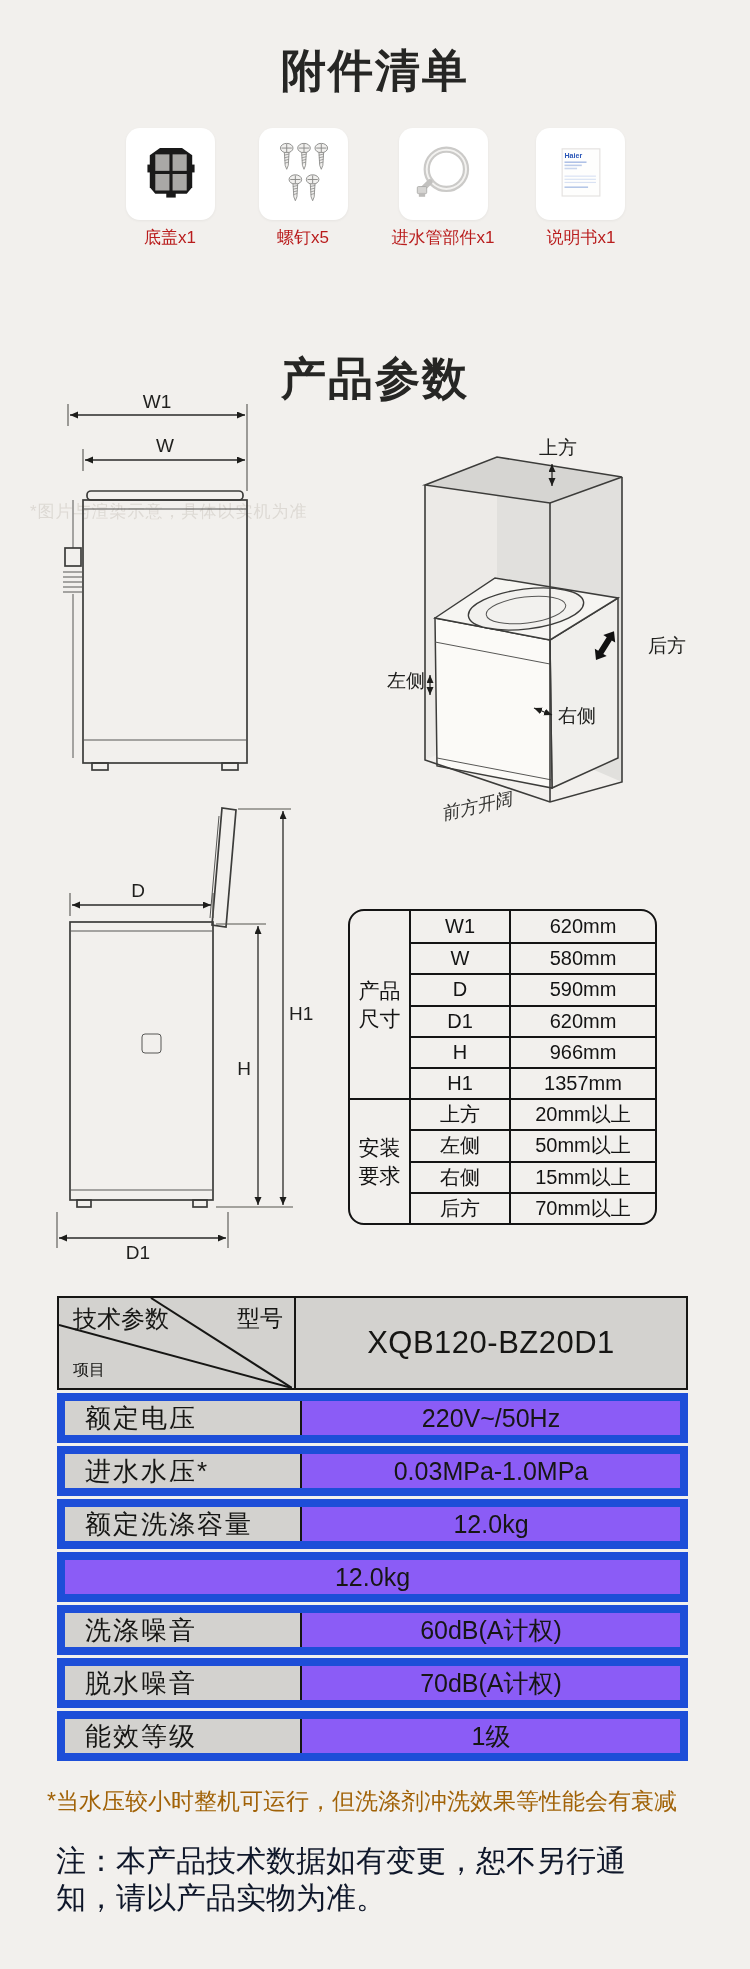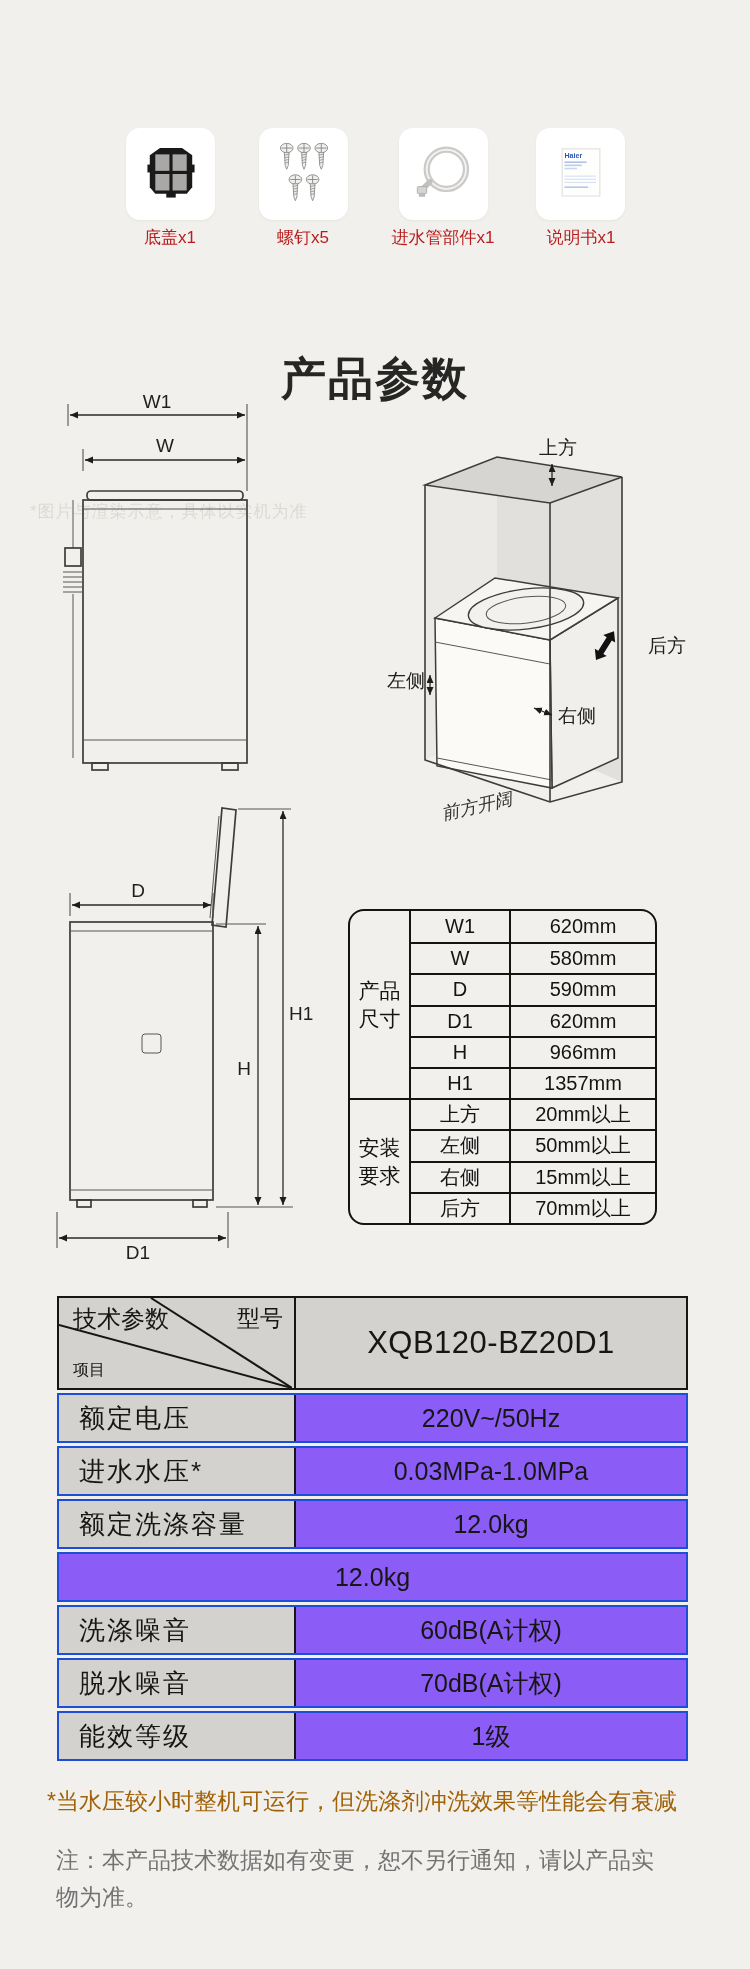--- a/index.html
+++ b/index.html
@@ -34,27 +34,27 @@
                      border-top:2px solid #141414;}
   .nt{border-top:none;}
   
   .spec{position:absolute;left:57px;top:1296px;width:631px;color:#161614;}
   .spec-header{display:flex;height:94px;border:2px solid #161614;background:#d3d2cf;box-sizing:border-box;}
   .spec-corner{width:237px;border-right:2px solid #161614;position:relative;box-sizing:border-box;}
   .spec-corner .tl{position:absolute;left:14px;top:5px;font-size:24px;}
   .spec-corner .tr{position:absolute;right:11px;top:5px;font-size:23px;}
   .spec-corner .bl{position:absolute;left:14px;bottom:7px;font-size:16px;}
   .spec-model{flex:1;display:flex;align-items:center;justify-content:center;font-size:31px;letter-spacing:.5px;}
-  .spec-row{display:flex;height:50px;margin-top:3px;border:2px solid #1d4ed8;box-sizing:border-box;}
+  .spec-row{display:flex;height:50px;margin-top:3px;border:8px solid #1d4ed8;box-sizing:border-box;}
   .spec-label{width:237px;background:#d3d2cf;border-right:2px solid #161614;box-sizing:border-box;
               display:flex;align-items:center;padding-left:20px;font-size:26px;letter-spacing:2px;}
   .spec-value{flex:1;background:#8b5cf6;display:flex;align-items:center;justify-content:center;font-size:25px;}
   
   .note1{position:absolute;left:47px;top:1786px;font-size:23px;color:#a16207;white-space:nowrap;}
-  .note2{position:absolute;left:56px;top:1842px;width:615px;font-size:23px;line-height:37px;color:#737373;}
+  .note2{position:absolute;left:56px;top:1842px;width:615px;font-size:30px;line-height:37px;color:#0f172a;}
   .abs{position:absolute;}
 </style>
 </head>
 <body>
 
 <div class="page">
 
   <svg width="0" height="0" style="position:absolute" aria-hidden="true">
     <defs>
       <marker id="ar" markerUnits="userSpaceOnUse" markerWidth="9" markerHeight="8" refX="8" refY="3.5" orient="auto-start-reverse">
@@ -62,20 +62,21 @@
       </marker>
       <symbol id="screw" viewBox="0 0 20 36">
         <ellipse cx="10" cy="7" rx="8" ry="6" fill="#f1f0ee" stroke="#8a8a88" stroke-width="1.2"></ellipse>
         <path d="M3.5,7 H16.5 M10,1.8 V12.2" stroke="#8a8a88" stroke-width="1.2" fill="none"></path>
         <path d="M7,12.5 L13,12.5 L12,29 L10,34 L8,29 Z" fill="#efeeec" stroke="#8a8a88" stroke-width="1.1"></path>
         <path d="M6.8,16 L13.2,14.6 M7,19.4 L13,18 M7.3,22.8 L12.7,21.4 M7.6,26.2 L12.4,24.8" stroke="#8a8a88" stroke-width="1" fill="none"></path>
       </symbol>
     </defs>
   </svg>
 
+  <div class="sec-title" style="top:48px">附件清单</div>
 
   <div class="card" style="left:126px">
     <svg width="66" height="66" viewBox="0 0 84 84">
       <path d="M15,18 L28,9 L56,9 L69,18 L69,59 L62,67 L22,67 L15,59 Z" fill="#191919"></path>
       <rect x="12" y="30" width="4" height="10" fill="#191919"></rect>
       <rect x="68" y="30" width="4" height="10" fill="#191919"></rect>
       <rect x="22" y="17" width="18" height="21" fill="#a9a8a6"></rect>
       <rect x="44" y="17" width="18" height="21" fill="#a9a8a6"></rect>
       <rect x="22" y="42" width="18" height="21" fill="#a9a8a6"></rect>
       <rect x="44" y="42" width="18" height="21" fill="#a9a8a6"></rect>

